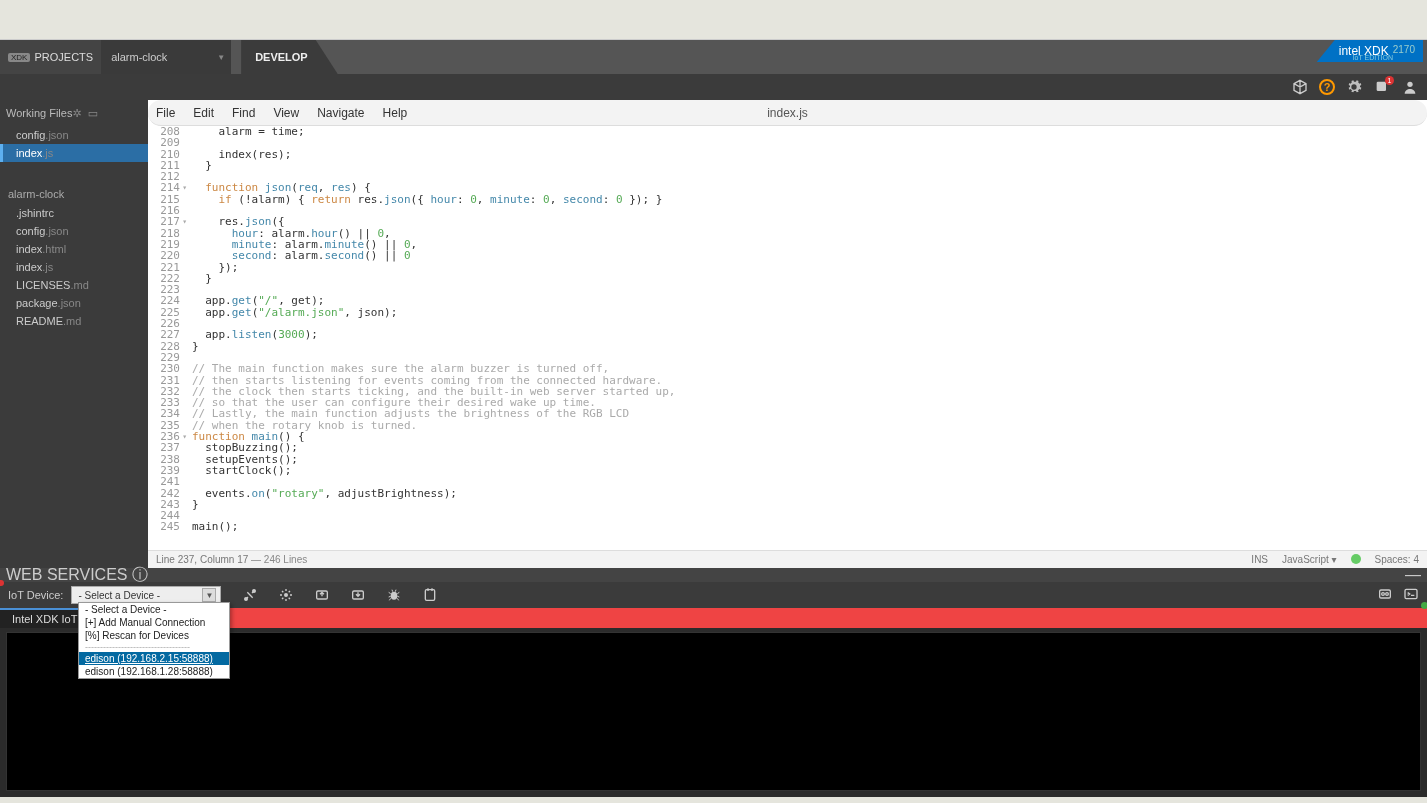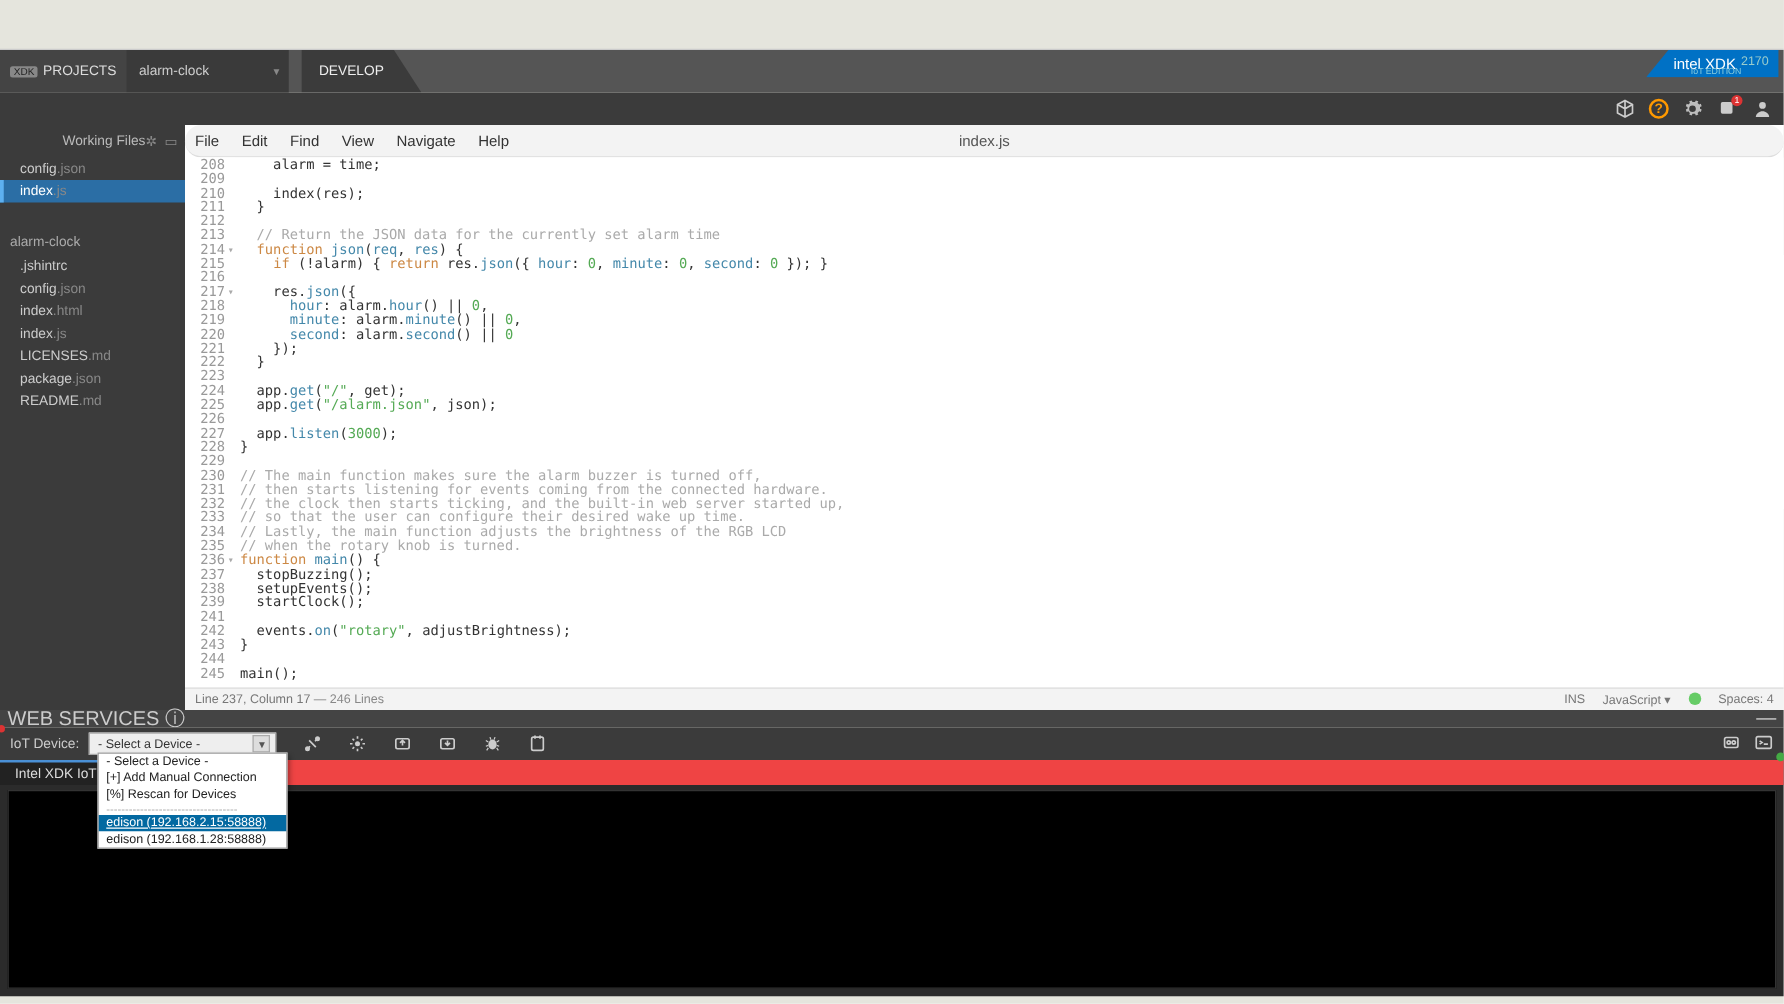--- a/index.html
+++ b/index.html
@@ -3,29 +3,29 @@
 <meta charset="utf-8">
 <style>
 * { margin: 0; padding: 0; box-sizing: border-box; }
 body { font-family: "Segoe UI", Arial, sans-serif; font-size: 12px; background: #e5e5dd; overflow: hidden; width: 1427px; height: 803px; }
 .top-spacer { height: 40px; background: #e5e5dd; border-bottom: 1px solid #ccc; }
 .tabbar { height: 34px; background: #555; display: flex; align-items: stretch; position: relative; }
 .projects-btn { background: #444; color: #ddd; display: flex; align-items: center; padding: 0 8px; font-size: 11px; gap: 4px; }
 .projects-btn .xdk-badge { background: #888; color: #222; font-size: 8px; padding: 0 3px; border-radius: 2px; }
 .project-select { background: #3a3a3a; color: #ccc; display: flex; align-items: center; padding: 0 28px 0 10px; font-size: 11px; position: relative; width: 130px; }
 .project-select::after { content: "▼"; position: absolute; right: 6px; font-size: 8px; color: #888; }
-.dev-tab { background: #3b3b3b; color: #eee; display: flex; align-items: center; padding: 0 14px; font-size: 11px; margin-left: 10px; clip-path: polygon(0 0, calc(100% - 22px) 0, 100% 100%, 0 100%); padding-right: 30px; }
+.dev-tab { background: #3b3b3b; color: #eee; display: flex; align-items: center; padding: 0 14px; font-size: 11px; margin-left: 10px; clip-path: polygon(0 0, calc(100% - 22px) 0, 100% 100%, 0 100%); padding-right: 30px; font-weight: bold; }
 .brand { position: absolute; right: 4px; top: 0; height: 22px; background: #0071c5; color: #fff; display: flex; align-items: center; padding: 0 8px 0 22px; font-size: 12px; clip-path: polygon(18px 0, 100% 0, 100% 100%, 0 100%); }
 .brand .ver { font-size: 10px; color: #9cc; margin-left: 4px; margin-top: -4px; }
 .brand .sub { font-size: 7px; color: #8cd; position: absolute; right: 30px; bottom: 1px; }
 .toolbar-top { height: 26px; background: #3b3b3b; display: flex; justify-content: flex-end; align-items: center; padding: 0 8px; gap: 10px; }
 .toolbar-top .ico { width: 18px; height: 18px; display: flex; align-items: center; justify-content: center; color: #ccc; font-size: 14px; position: relative; }
 .main-split { display: flex; height: 468px; }
 .sidebar { width: 148px; background: #3b3b3b; color: #ccc; display: flex; flex-direction: column; }
-.wf-header { height: 26px; display: flex; align-items: center; justify-content: flex-end; padding: 0 6px; font-size: 11px; color: #bbb; }
+.wf-header { height: 26px; display: flex; align-items: center; justify-content: flex-start; padding: 0 6px; font-size: 11px; color: #bbb; }
 .wf-header .icons { display: flex; gap: 6px; font-size: 11px; color: #888; }
 .wf-list .item, .ft-list .item { padding: 3px 8px 3px 16px; font-size: 11px; color: #ccc; cursor: default; position: relative; }
 .wf-list .item.active { background: #2b6ea5; color: #fff; }
 .wf-list .item.active::before { content: ""; position: absolute; left: 0; top: 0; bottom: 0; width: 3px; background: #5db0f0; }
 .ft-header { padding: 6px 8px 4px; font-size: 11px; color: #aaa; margin-top: 20px; }
 .dim { color: #888; }
 .editor-pane { flex: 1; background: #fff; display: flex; flex-direction: column; }
 .menubar { height: 26px; background: #f3f3f3; border-bottom: 1px solid #ddd; display: flex; align-items: center; padding: 0 8px; gap: 18px; font-size: 12px; color: #333; border-radius: 13px; }
 .menubar .fname { position: absolute; left: 50%; transform: translateX(-50%); color: #555; }
 .code-area { flex: 1; overflow: auto; background: #fff; font-family: Consolas, monospace; font-size: 11px; line-height: 11.3px; }
@@ -154,24 +154,20 @@
         </div>
         <div class="code-row">
           <div class="gutter">211</div>
           <div class="codeline">  }</div>
         </div>
         <div class="code-row">
           <div class="gutter">212</div>
           <div class="codeline"></div>
         </div>
         <div class="code-row">
-          <div class="gutter">213</div>
-          <div class="codeline c-cmt">  // Return the JSON data for the currently set alarm time</div>
-        </div>
-        <div class="code-row">
           <div class="gutter fold">214</div>
           <div class="codeline">  <span class="c-kw">function</span> <span class="c-fn">json</span>(<span class="c-id">req</span>, <span class="c-id">res</span>) {</div>
         </div>
         <div class="code-row">
           <div class="gutter">215</div>
           <div class="codeline">    <span class="c-kw">if</span> (!alarm) { <span class="c-kw">return</span> res.<span class="c-fn">json</span>({ <span class="c-id">hour</span>: <span class="c-num">0</span>, <span class="c-id">minute</span>: <span class="c-num">0</span>, <span class="c-id">second</span>: <span class="c-num">0</span> }); }</div>
         </div>
         <div class="code-row">
           <div class="gutter">216</div>
           <div class="codeline"></div>

